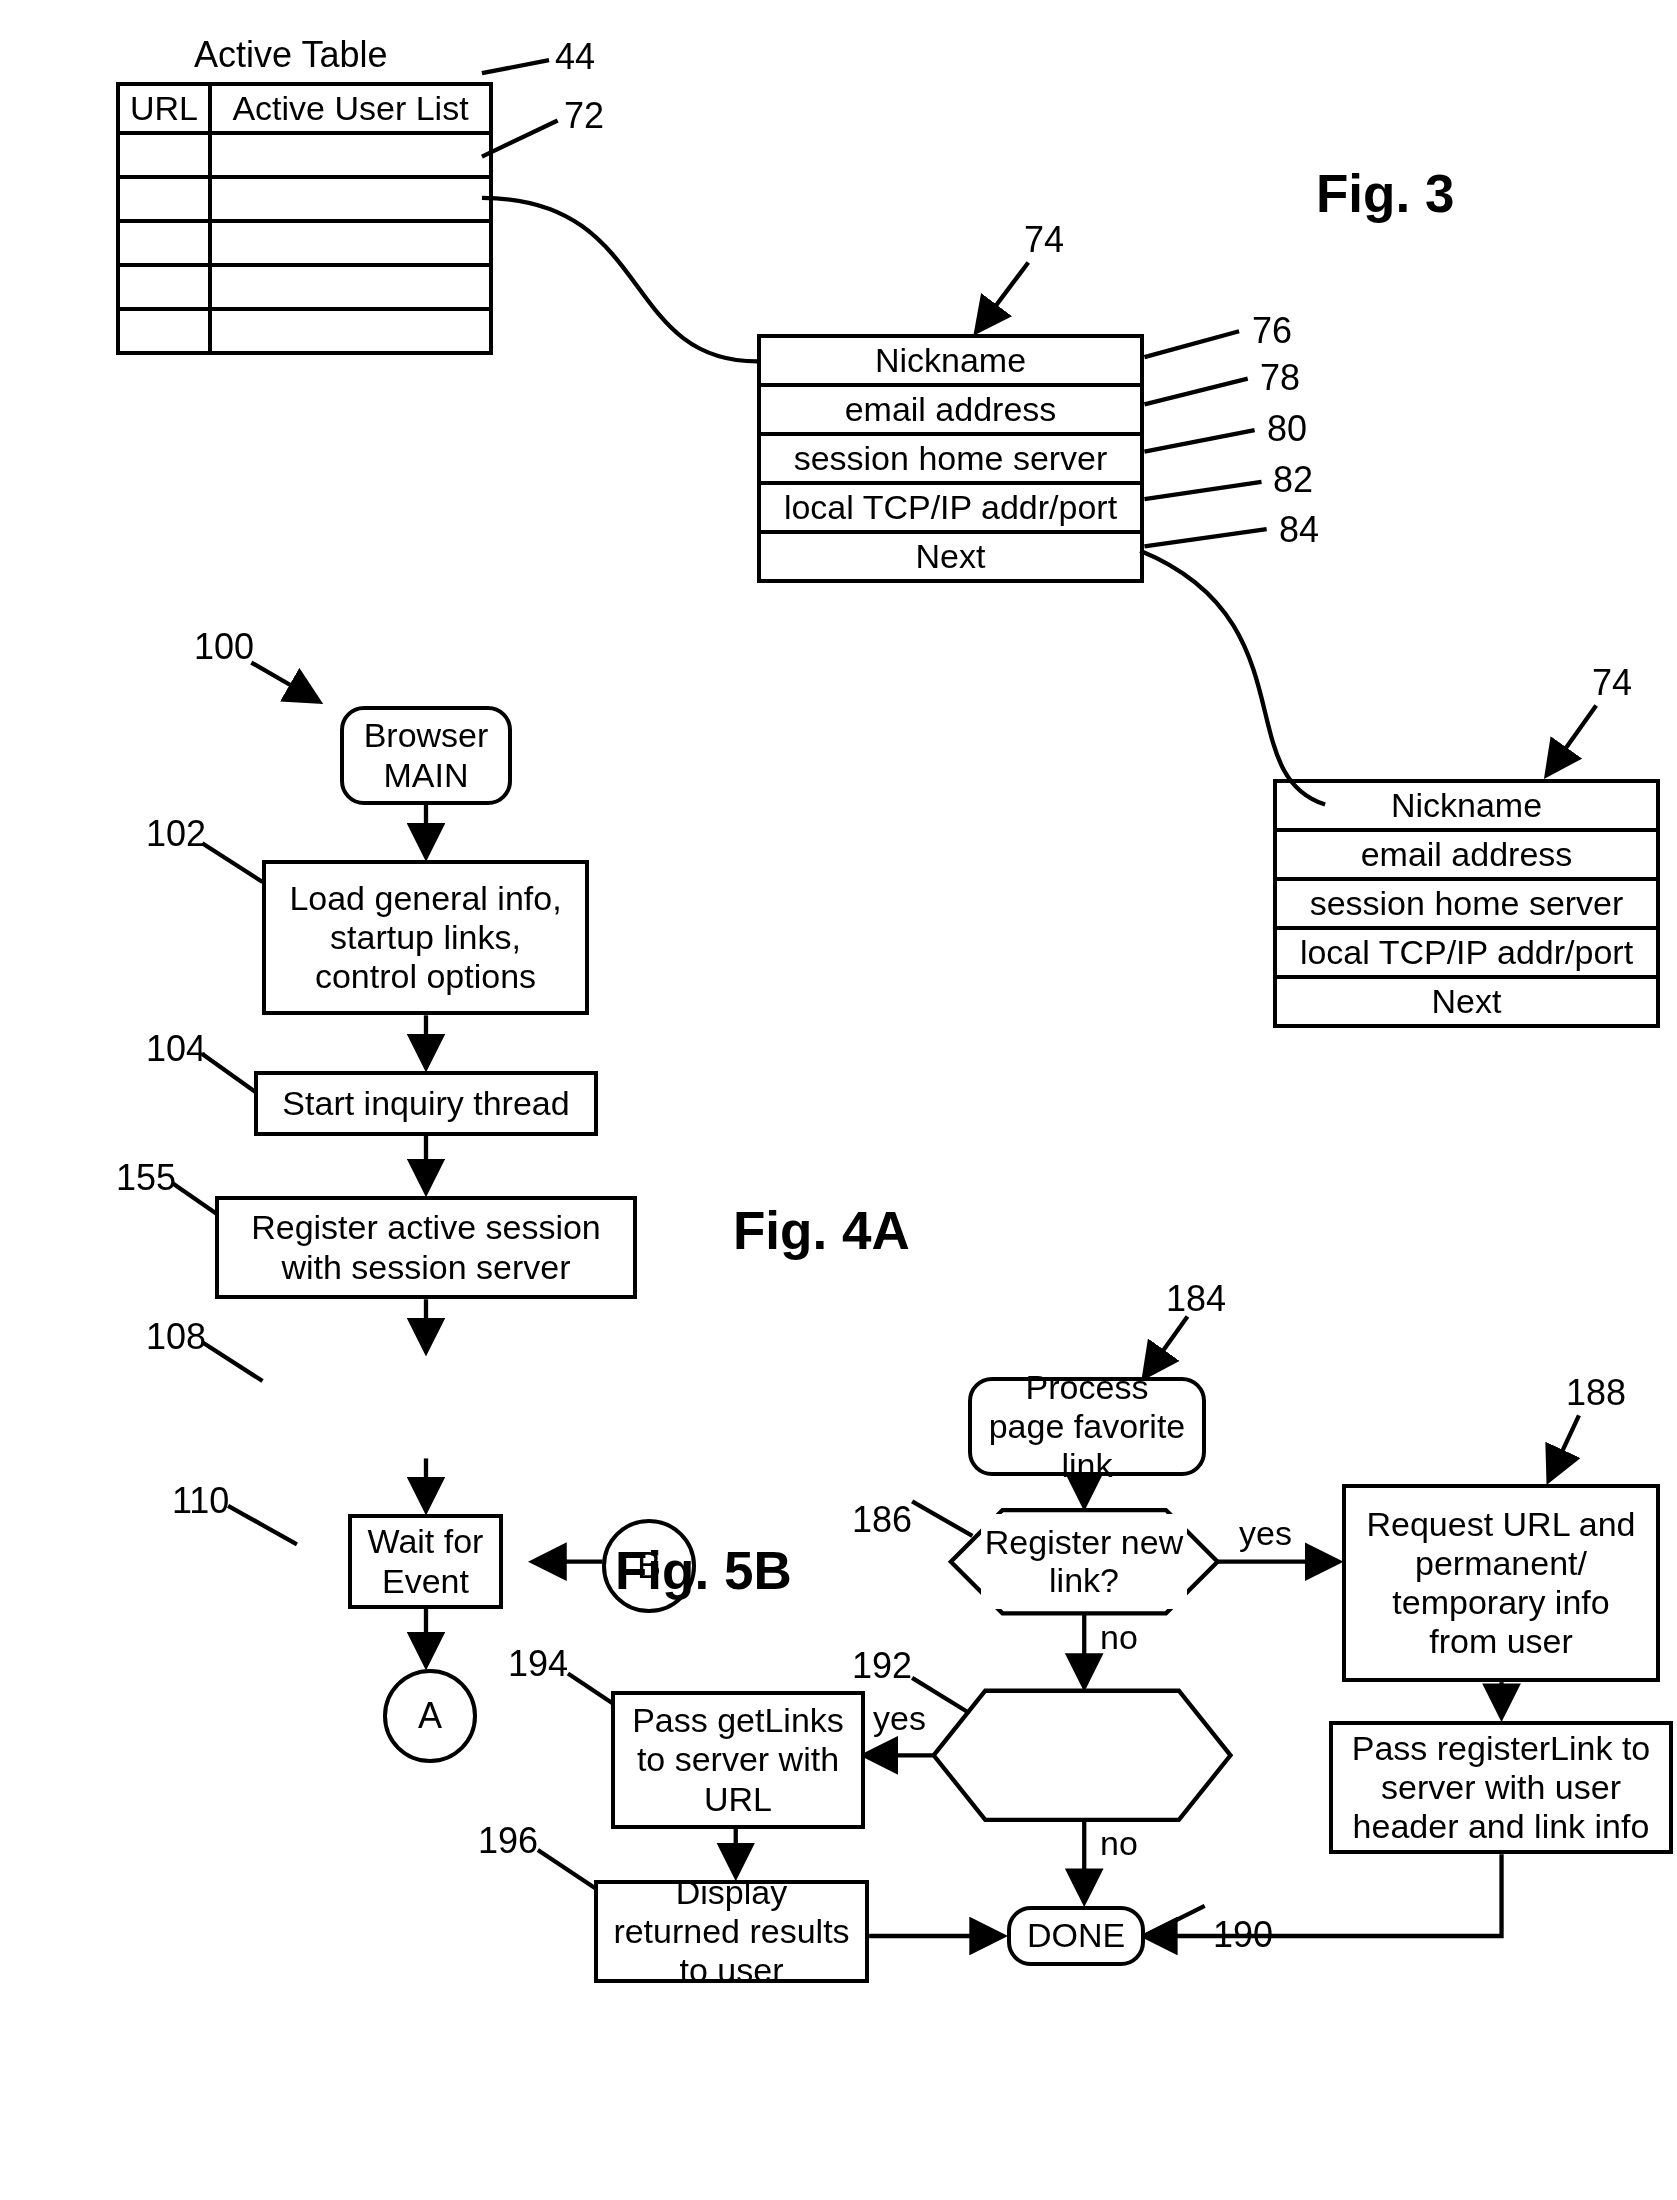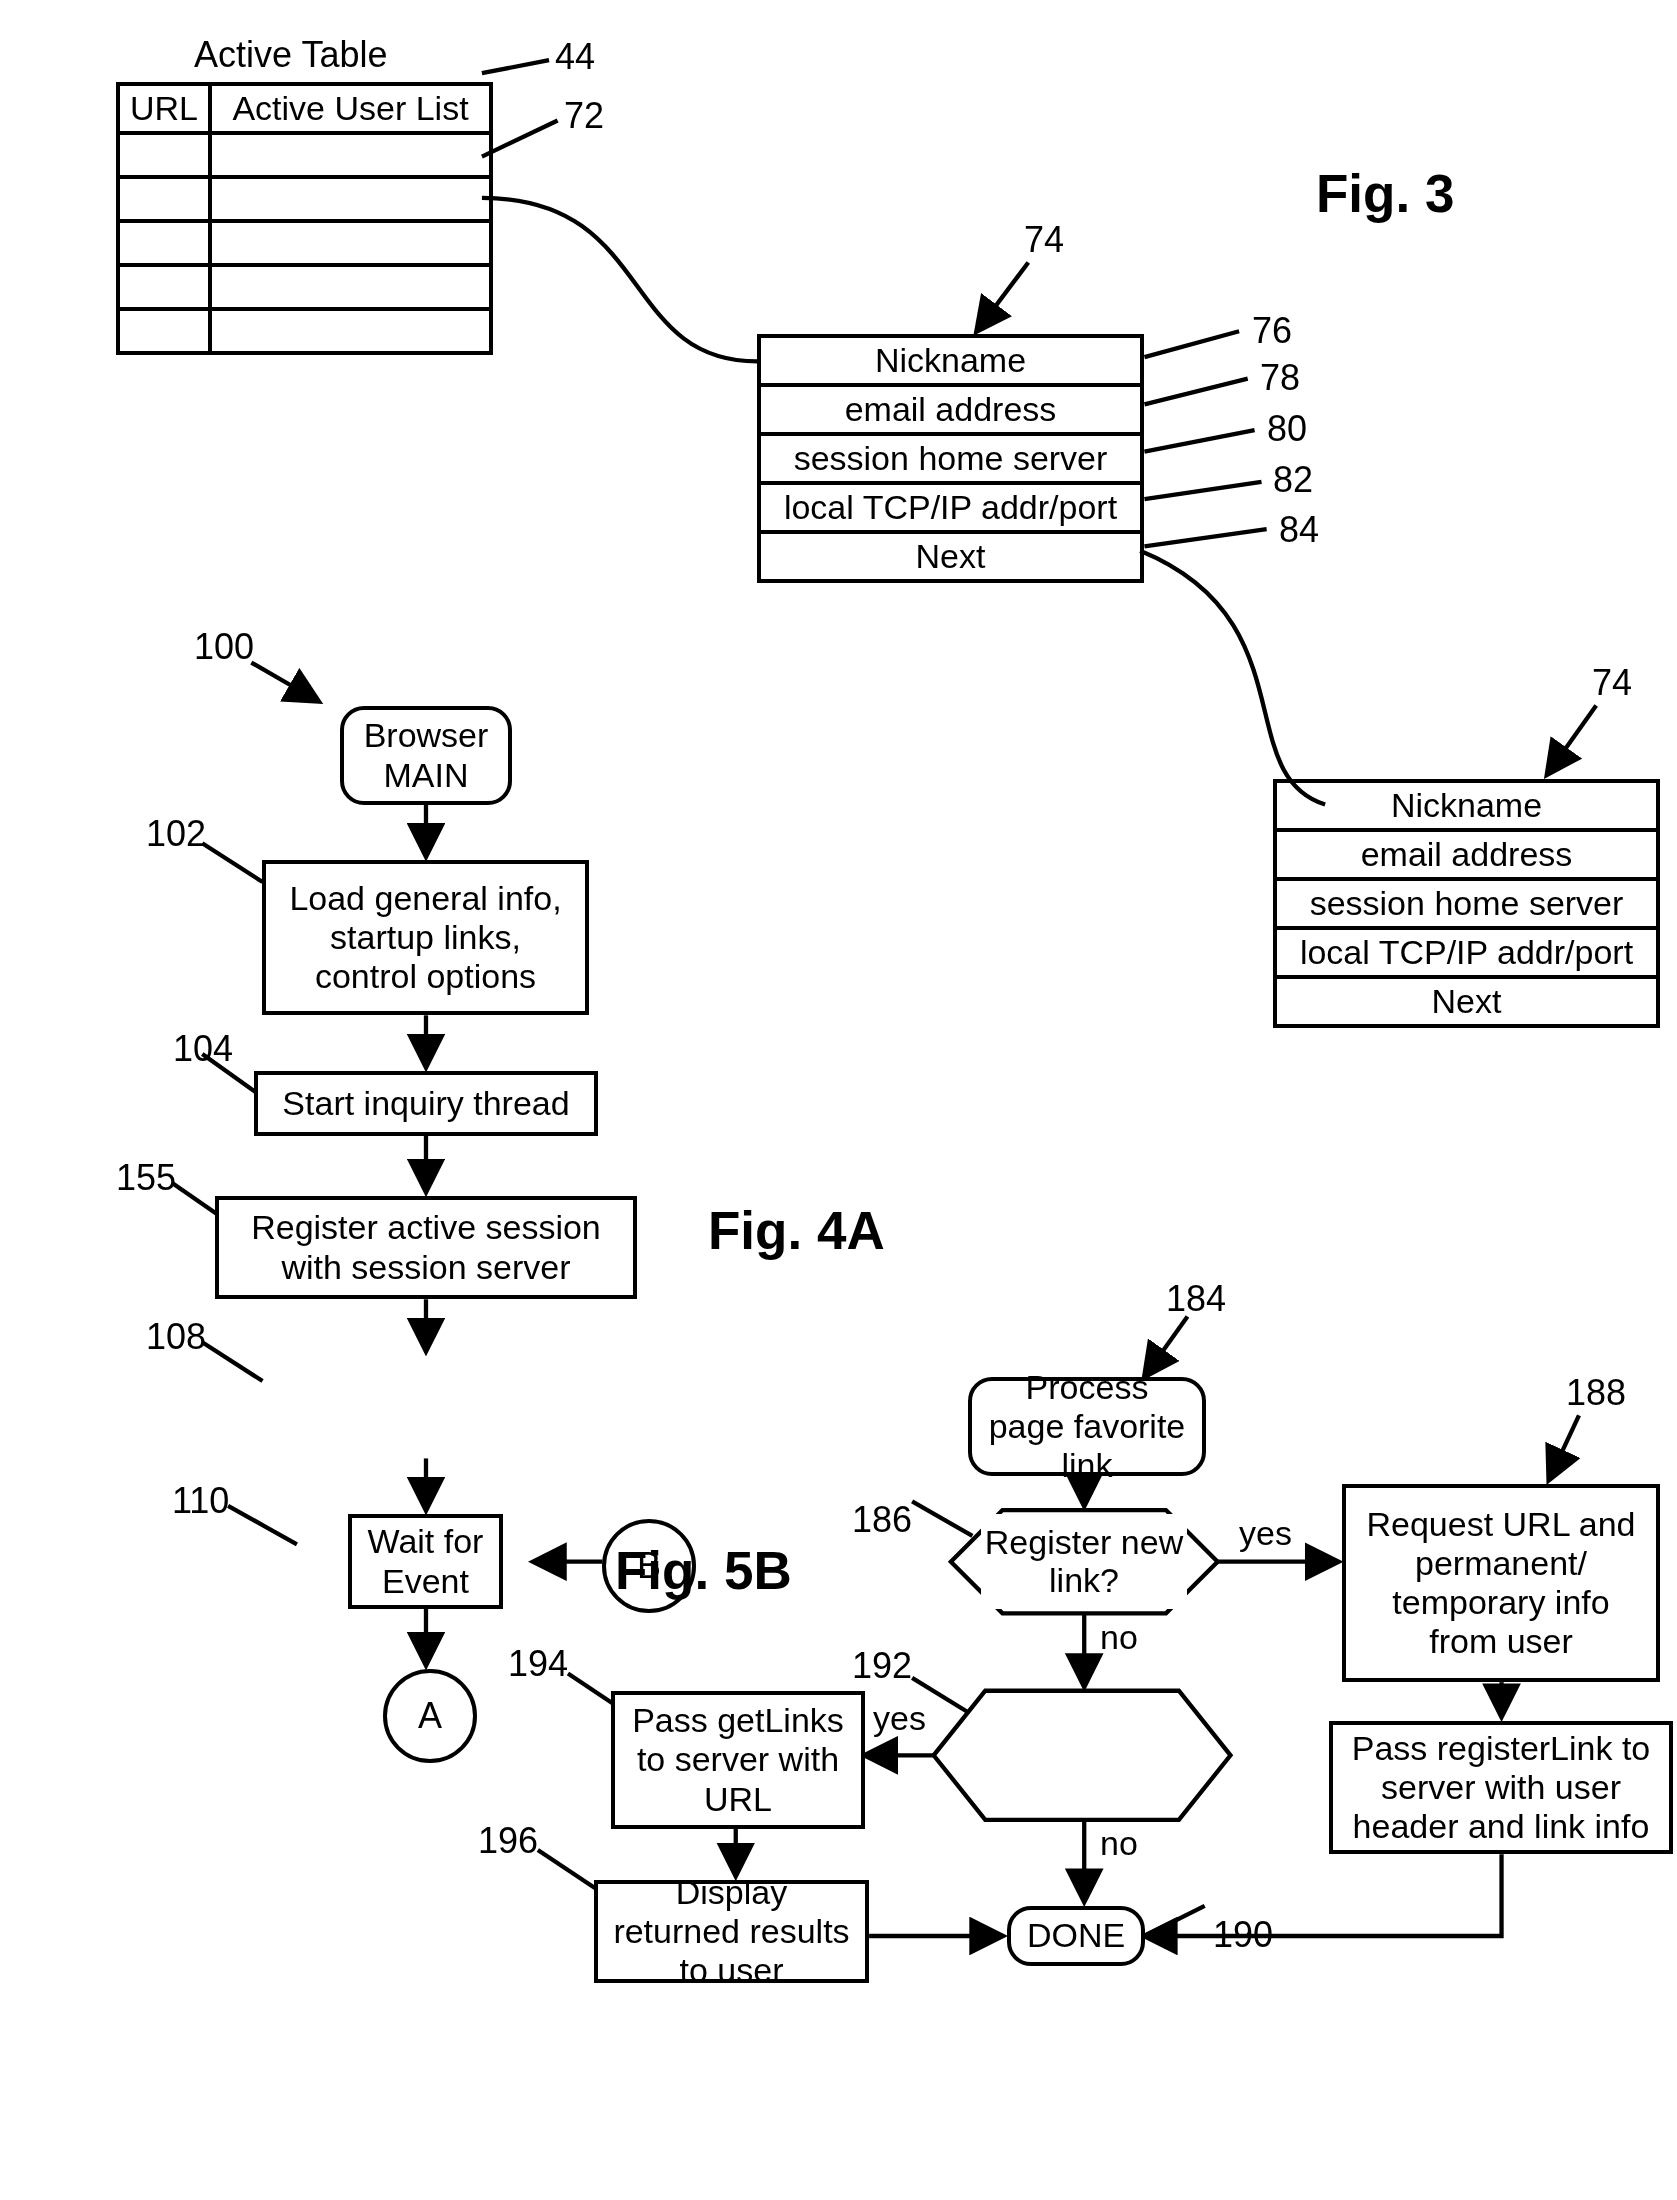--- a/index.html
+++ b/index.html
@@ -255,25 +255,25 @@
         </tr>
   <tr>
           <td>local TCP/IP addr/port</td>
         </tr>
   <tr>
           <td>Next</td>
         </tr>
 </tbody>
     </table>
 
-<div class="fig-label" style="left:708px; top:1200px;">Fig. 4A</div>
+<div class="fig-label" style="left:733px; top:1200px;">Fig. 4A</div>
 
 <div class="ref" style="left:194px; top:626px;">100</div>
 <div class="ref" style="left:146px; top:813px;">102</div>
-<div class="ref" style="left:146px; top:1028px;margin-left:27px;">104</div>
+<div class="ref" style="left:146px; top:1028px;">104</div>
 <div class="ref" style="left:116px; top:1157px;">155</div>
 <div class="ref" style="left:146px; top:1316px;">108</div>
 <div class="ref" style="left:172px; top:1480px;">110</div>
 
 <div class="box rounded" style="left:340px; top:706px; width:172px; height:99px;">Browser MAIN</div>
 <div class="box" style="left:262px; top:860px; width:327px; height:155px;">Load general info, startup links, control options</div>
 <div class="box" style="left:254px; top:1071px; width:344px; height:65px;">Start inquiry thread</div>
 <div class="box" style="left:215px; top:1196px; width:422px; height:103px;">Register active session with session server</div>
 <div class="box" style="left:348px; top:1514px; width:155px; height:95px;">Wait for Event</div>
 

